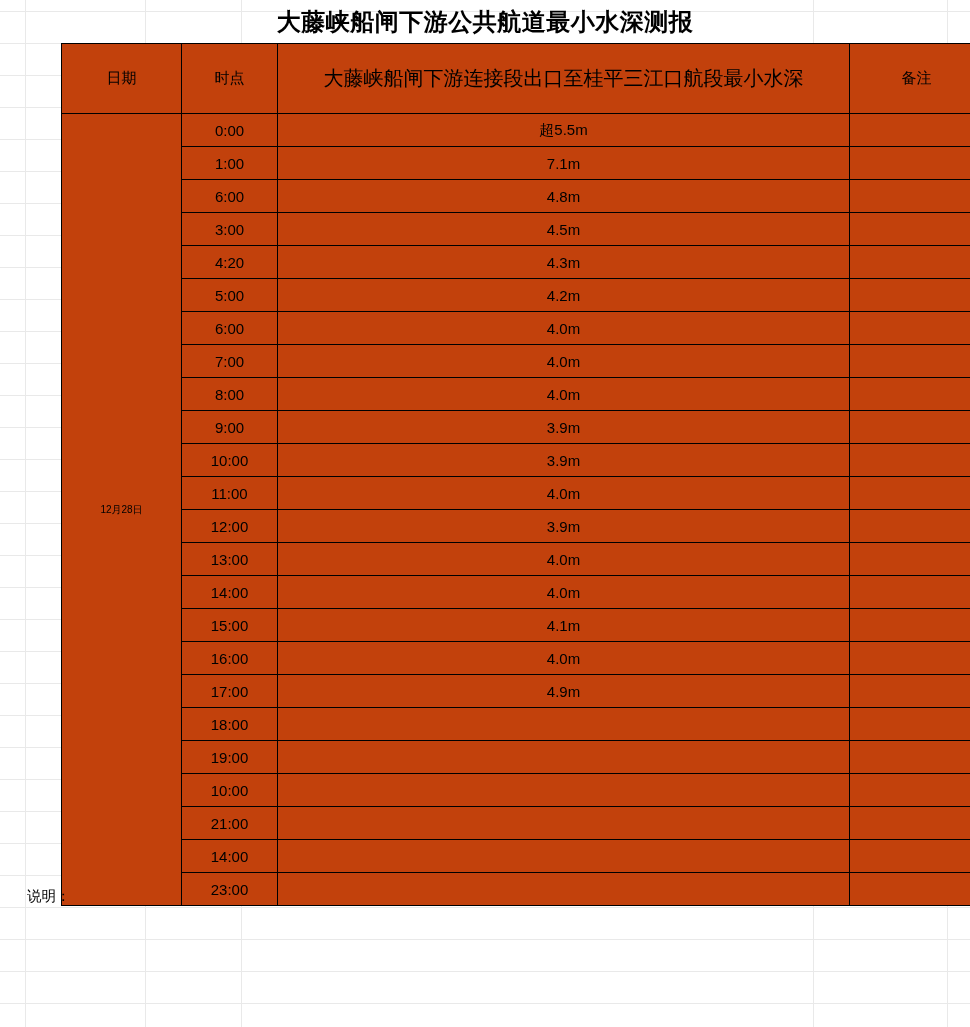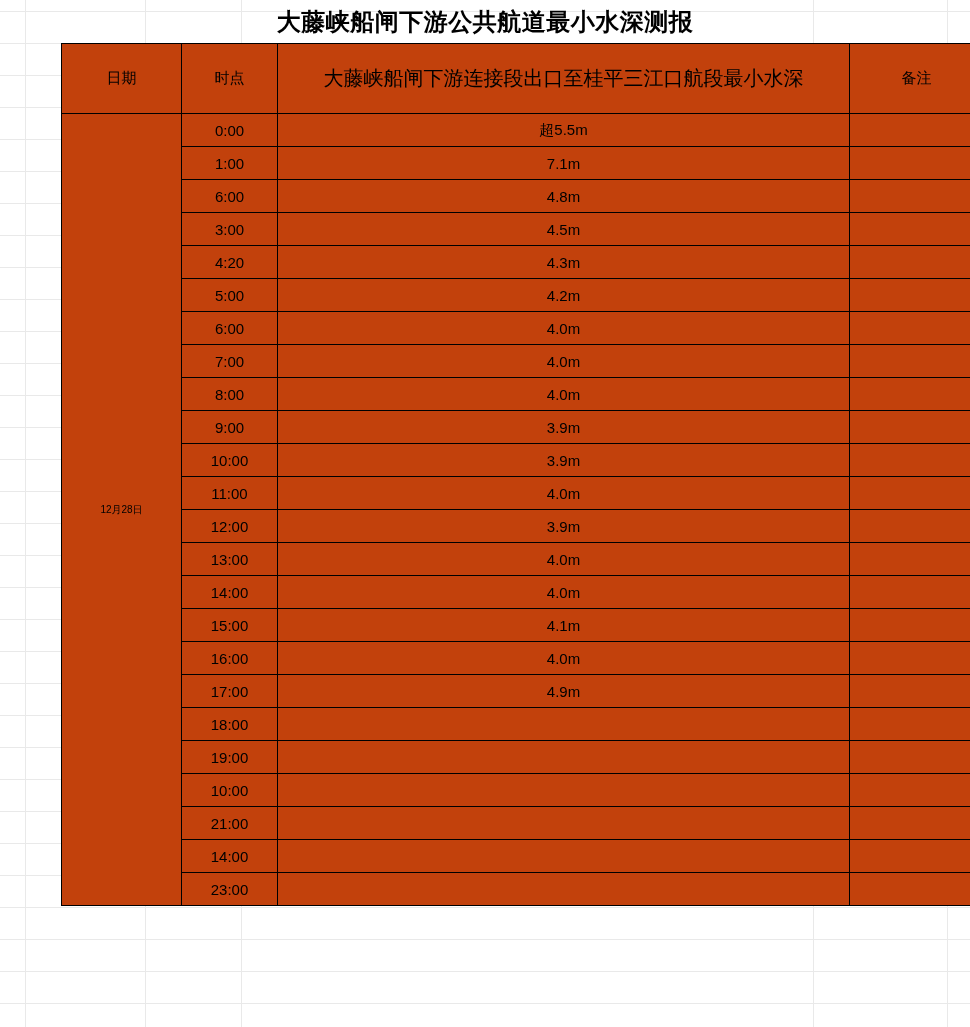--- a/index.html
+++ b/index.html
@@ -304,15 +304,16 @@
         </tr>
         <tr>
           <td class="cell-time">23:00</td>
           <td class="cell-depth"></td>
           <td class="cell-remark"></td>
         </tr>
       </tbody>
   </table>
 
   <div id="notes">
+    <div class="note-line">说明：</div>
   </div>
 
 </div>
 
 </body></html>

